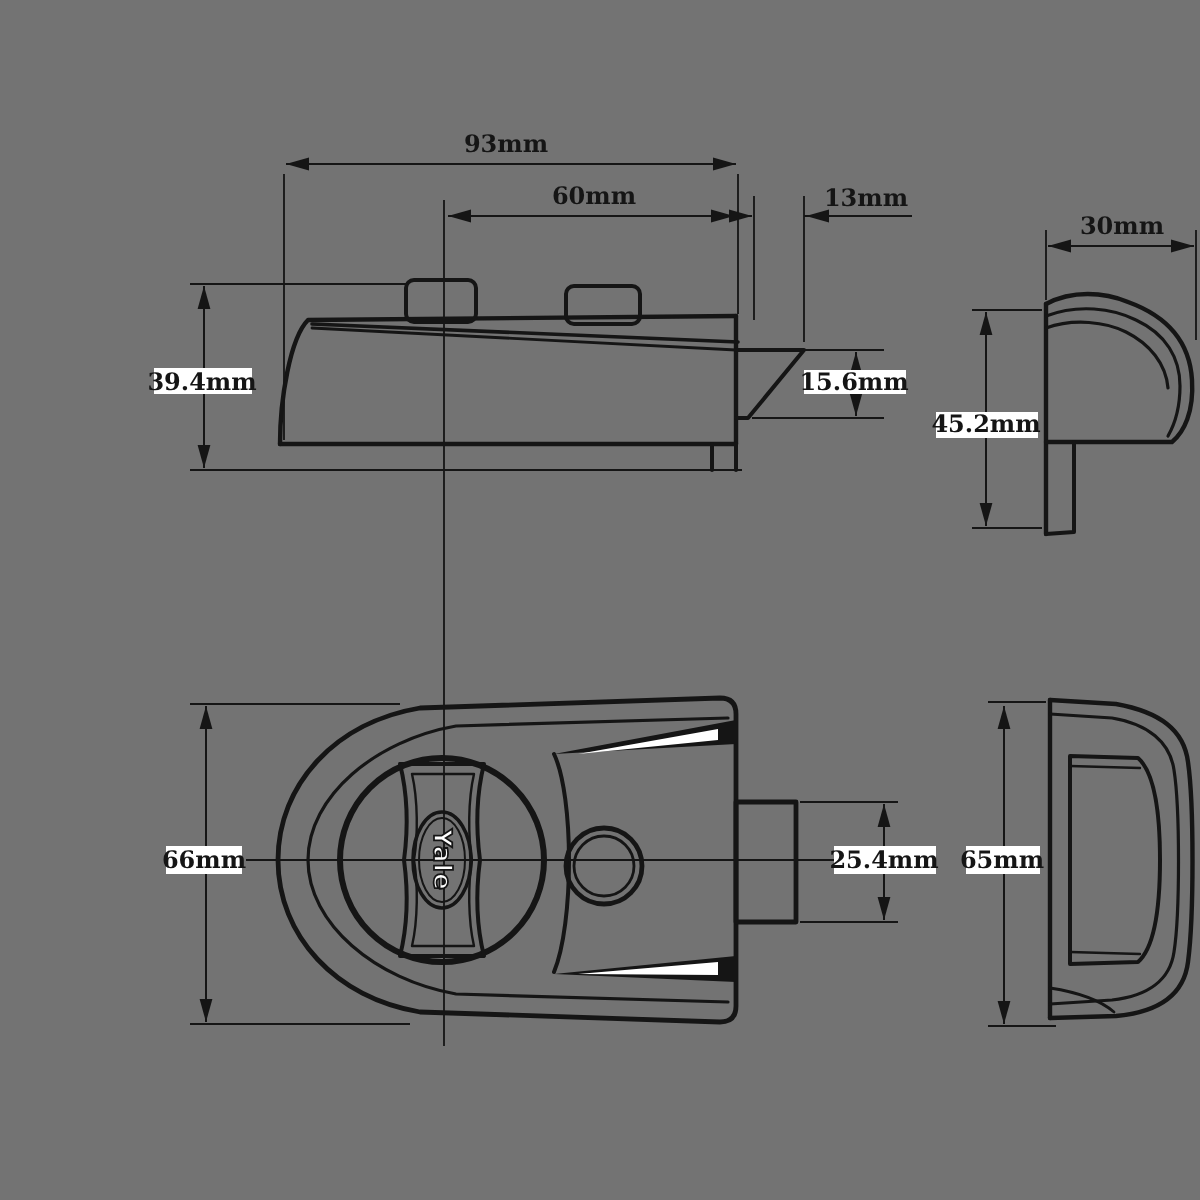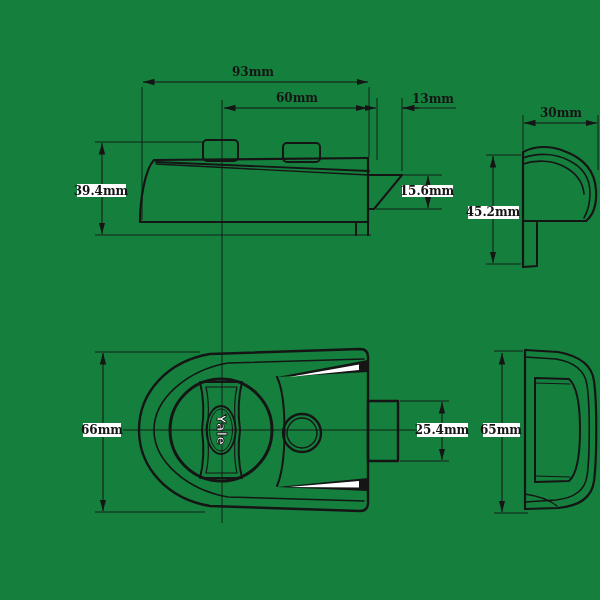--- a/index.html
+++ b/index.html
@@ -1,16 +1,16 @@
 <!DOCTYPE html>
 <html><head>
 <meta charset="utf-8">
 <style>
   html,body{margin:0;padding:0;background:#ffffff;}
-  .sheet{position:relative;width:600px;height:600px;background:#15803d;overflow:hidden;}
+  .sheet{position:relative;width:600px;height:600px;background:#737373;overflow:hidden;}
   svg{display:block;}
   .outline{stroke:#151515;fill:none;stroke-linecap:round;stroke-linejoin:round;}
   .w24{stroke-width:2.4;} .w22{stroke-width:2.2;} .w20{stroke-width:2;}
   .w18{stroke-width:1.8;} .w16{stroke-width:1.6;} .w14{stroke-width:1.4;} .w12{stroke-width:1.2;}
   .dim{stroke:#151515;stroke-width:1;fill:none;}
   .thin{stroke:#151515;stroke-width:0.9;fill:none;}
   .dimtext{font-family:"DejaVu Serif","Liberation Serif",serif;font-weight:700;font-size:12px;fill:#151515;}
   .mask{fill:#ffffff;}
   .brandtext{font-family:"DejaVu Sans","Liberation Sans",sans-serif;font-weight:700;font-size:12.5px;
              fill:#ffffff;stroke:#151515;stroke-width:0.9;letter-spacing:0.5px;}

